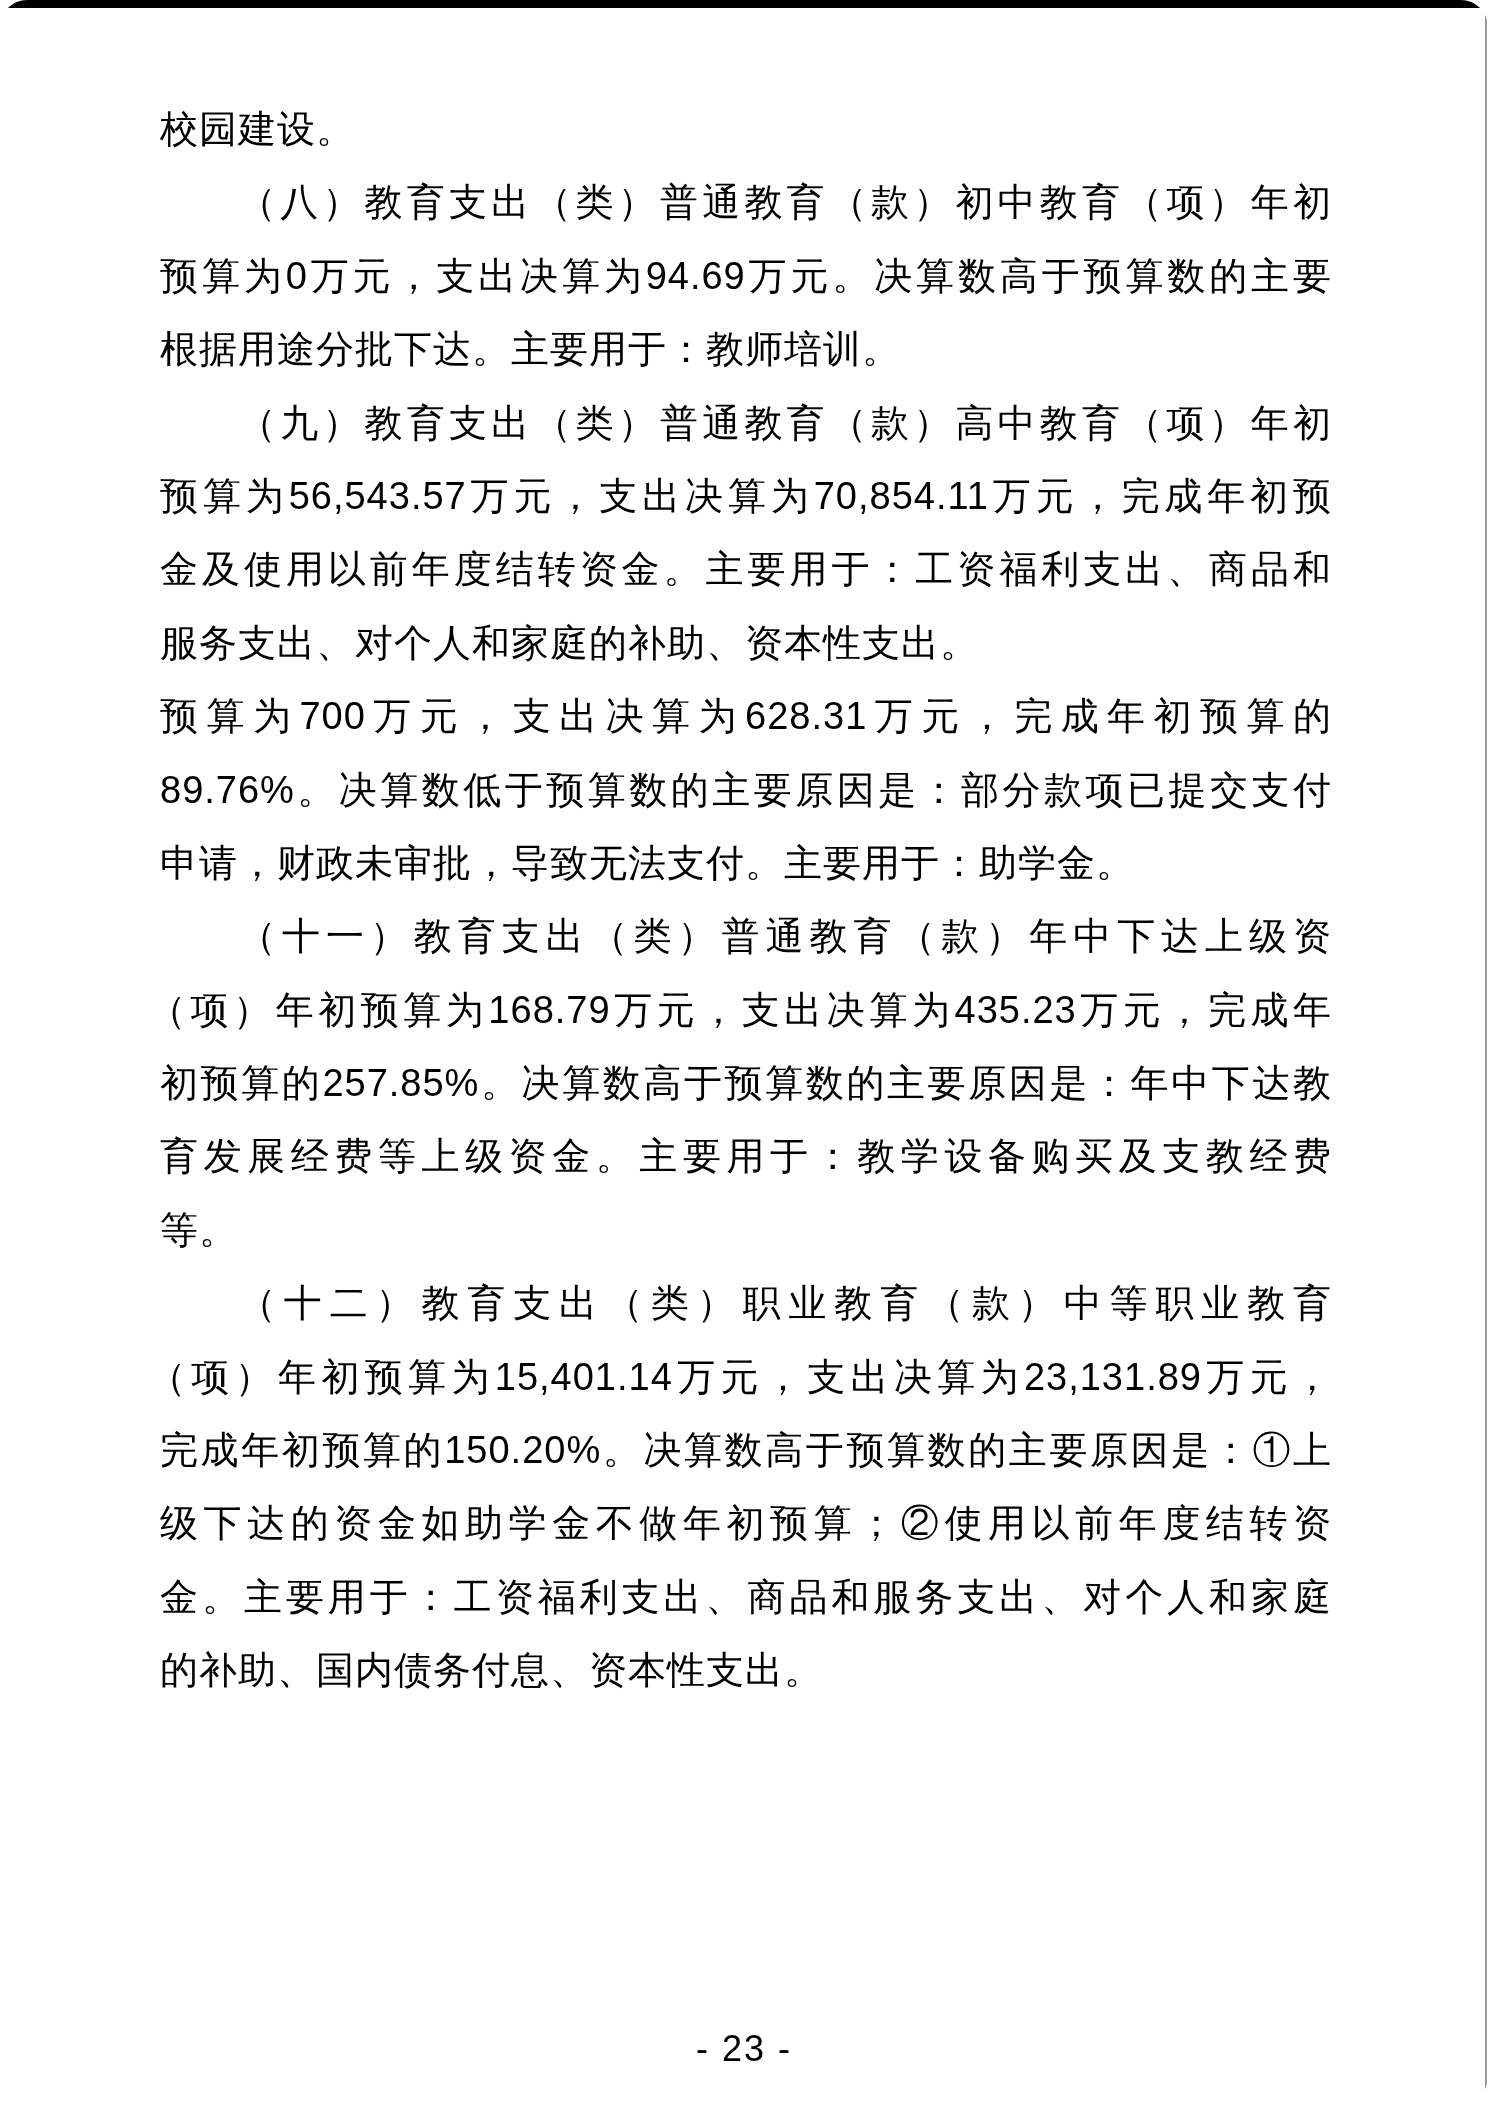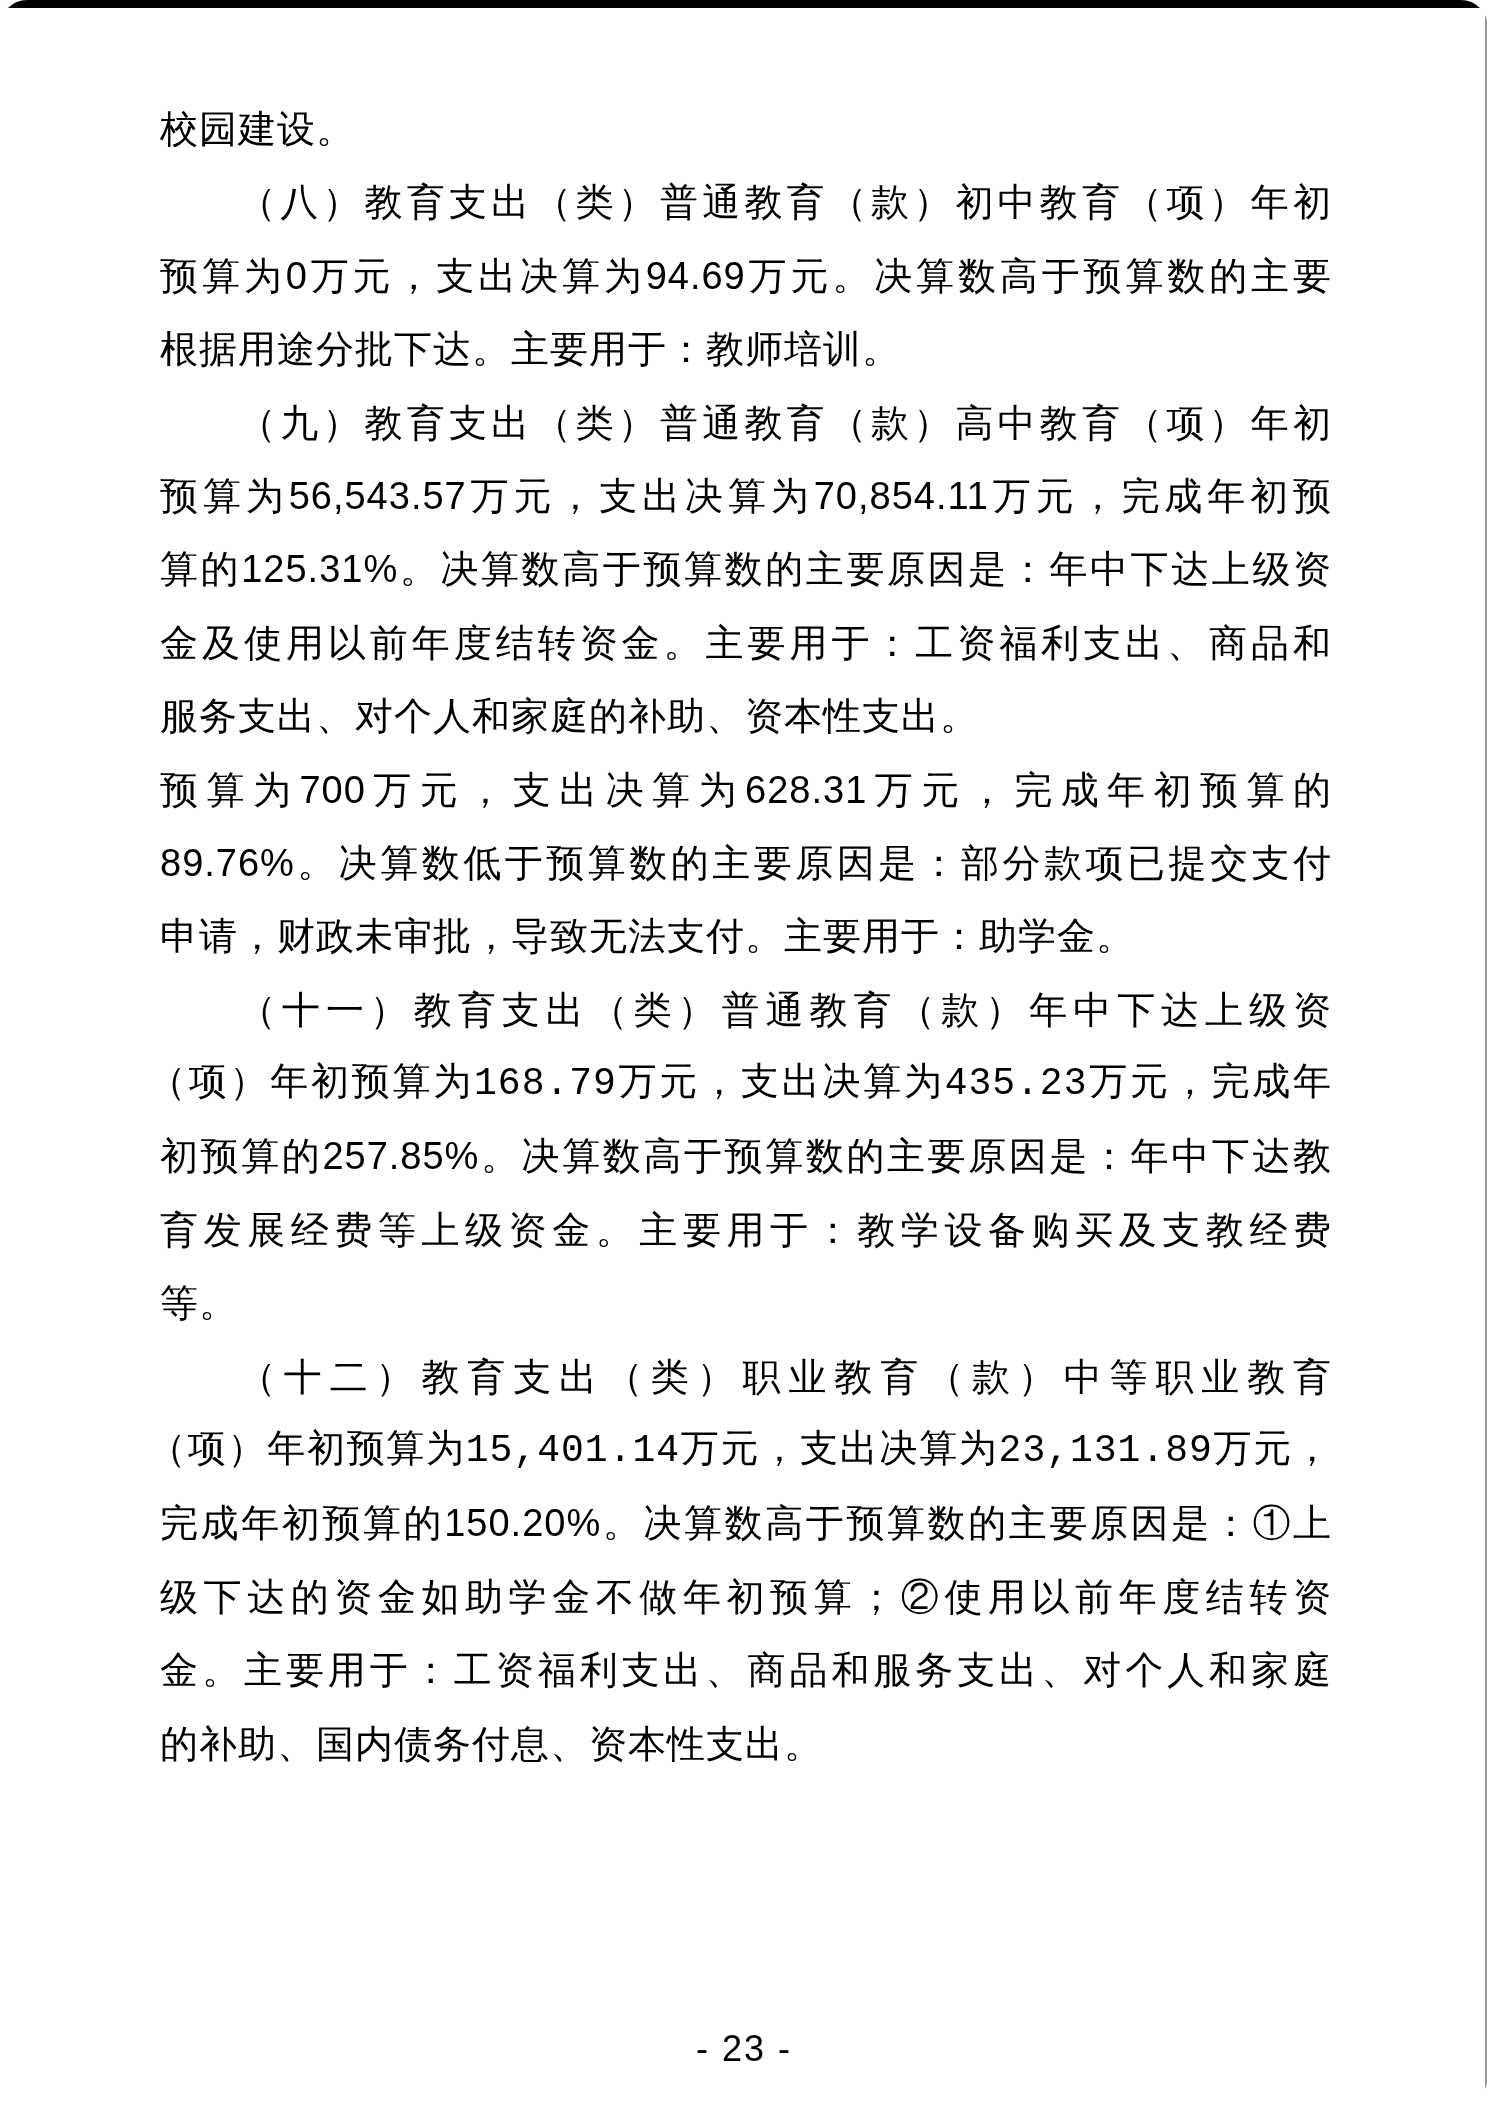--- a/index.html
+++ b/index.html
@@ -49,21 +49,20 @@
   }
   .line.left {
     text-align: left;
     text-align-last: left;
   }
   .line.indent {
     padding-left: 78px;
   }
   .line.hang {
     margin-left: -12px;
-    font-family: Liberation Mono, monospace;
   }
   .page-footer {
     position: absolute;
     left: 0;
     top: 2028px;
     width: 100%;
     text-align: center;
     font-size: 36px;
     letter-spacing: 2px;
     color: #000000;
@@ -76,21 +75,20 @@
   <div class="scan-edge-top"></div>
   <div class="scan-edge-right"></div>
 
   <div class="body-text" id="body-text">
       <div class="line left">校园建设。</div>
       <div class="line indent">（八）教育支出（类）普通教育（款）初中教育（项）年初</div>
       <div class="line">预算为0万元，支出决算为94.69万元。决算数高于预算数的主要</div>
       <div class="line left">根据用途分批下达。主要用于：教师培训。</div>
       <div class="line indent">（九）教育支出（类）普通教育（款）高中教育（项）年初</div>
       <div class="line">预算为56,543.57万元，支出决算为70,854.11万元，完成年初预</div>
-      <div class="line">算的125.31%。决算数高于预算数的主要原因是：年中下达上级资</div>
       <div class="line">金及使用以前年度结转资金。主要用于：工资福利支出、商品和</div>
       <div class="line left">服务支出、对个人和家庭的补助、资本性支出。</div>
       <div class="line">预算为700万元，支出决算为628.31万元，完成年初预算的</div>
       <div class="line">89.76%。决算数低于预算数的主要原因是：部分款项已提交支付</div>
       <div class="line left">申请，财政未审批，导致无法支付。主要用于：助学金。</div>
       <div class="line indent">（十一）教育支出（类）普通教育（款）年中下达上级资</div>
       <div class="line hang">（项）年初预算为168.79万元，支出决算为435.23万元，完成年</div>
       <div class="line">初预算的257.85%。决算数高于预算数的主要原因是：年中下达教</div>
       <div class="line">育发展经费等上级资金。主要用于：教学设备购买及支教经费</div>
       <div class="line left">等。</div>

